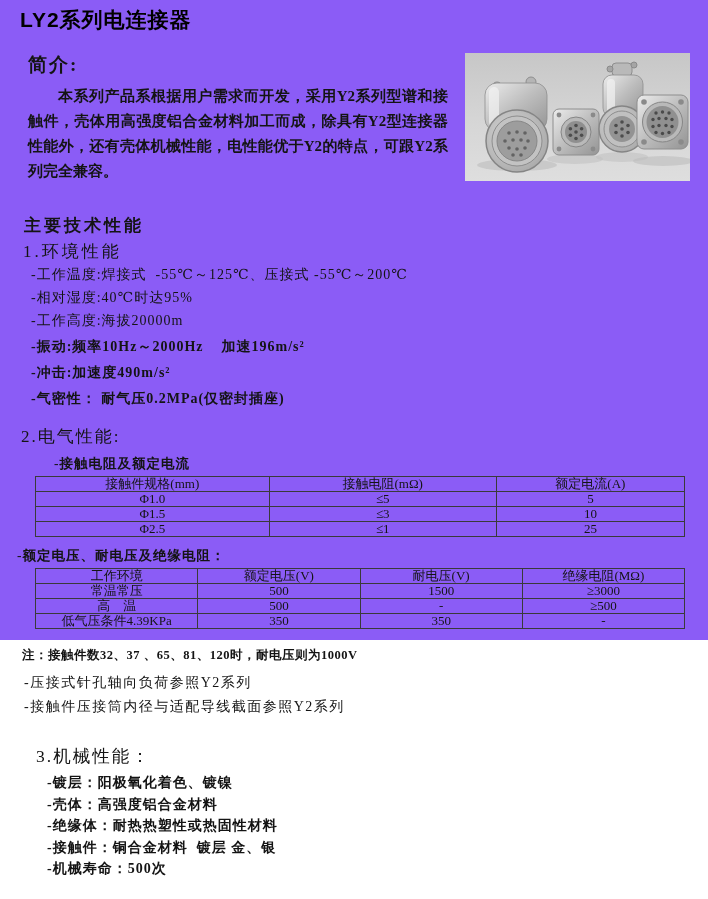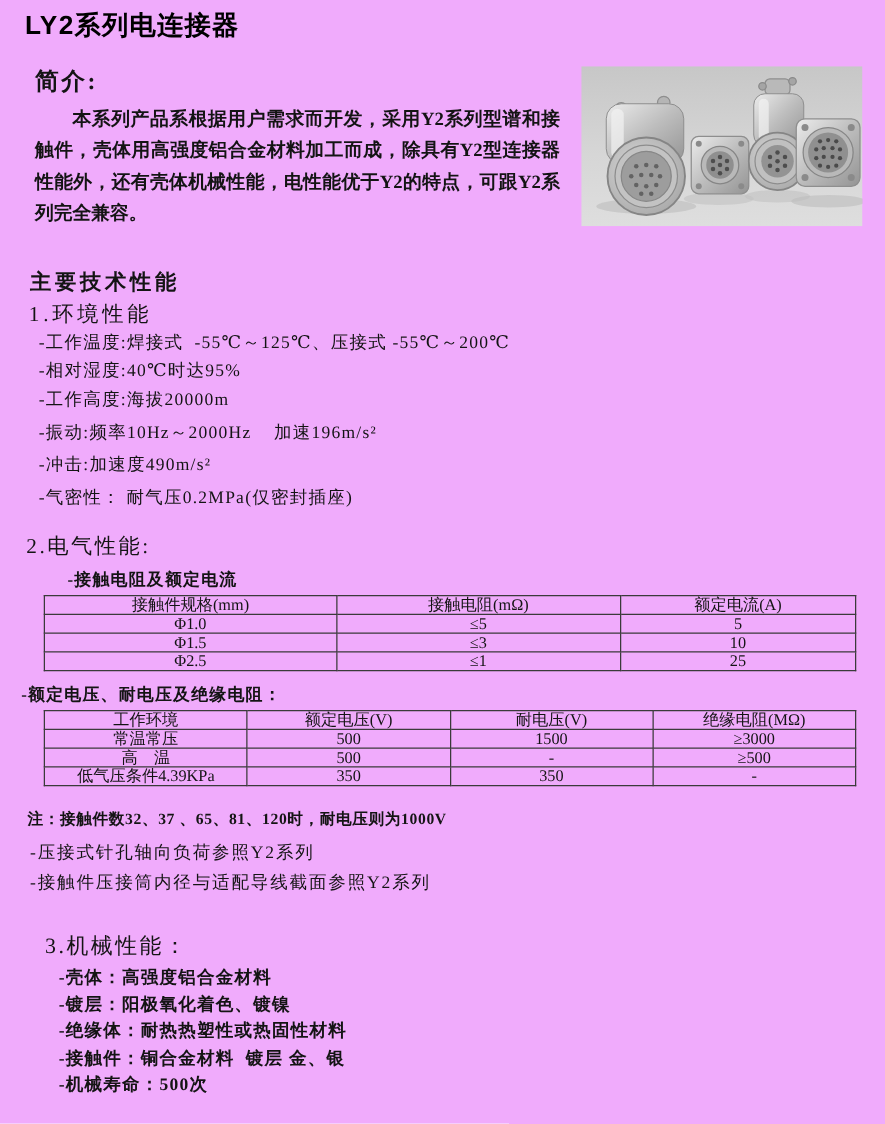--- a/index.html
+++ b/index.html
@@ -1,34 +1,34 @@
 <!DOCTYPE html>
 <html><head>
 <meta charset="utf-8">
 <style>
   * { margin:0; padding:0; box-sizing:border-box; }
   html,body { width:708px; height:899px; background:#ffffff; overflow:hidden; }
   body { font-family:"Liberation Serif","DejaVu Serif",serif; color:#141414; }
-  .page { position:relative; width:708px; height:899px; background:#f0abfc; }
+  .page { position:relative; width:708px; height:640px; background:#8b5cf6; }
 
   .doc-title { position:absolute; left:20px; top:6px; font-family:"Liberation Sans","DejaVu Sans",sans-serif;
                font-size:21px; font-weight:800; letter-spacing:1px; color:#000; }
 
   .intro-heading { position:absolute; left:28px; top:52px; font-size:19px; font-weight:700; letter-spacing:2px; }
   .intro-body { position:absolute; left:28px; top:84px; width:420px; font-size:15px; font-weight:700;
                 line-height:25px; text-align:justify; text-indent:2em; }
 
   .photo-wrap { position:absolute; left:465px; top:53px; width:225px; height:128px; }
 
   .tech-heading { position:absolute; left:24px; top:214px; font-size:17px; font-weight:700; letter-spacing:3px; }
 
   .env-heading { position:absolute; left:23px; top:240px; font-size:17px; font-weight:400; letter-spacing:3px; }
   .env-list { position:absolute; left:31px; top:263px; list-style:none; }
   .env-list li { font-size:14px; line-height:23px; letter-spacing:1px; white-space:pre-wrap; }
-  .env-list li:nth-child(n+4) { margin-top:3px; }
+  .env-list li:nth-child(n+4) { margin-top:3px;font-weight:bold; }
 
   .elec-heading { position:absolute; left:21px; top:425px; font-size:17px; font-weight:400; letter-spacing:2px; }
   .tbl-label { position:absolute; font-size:13.5px; font-weight:700; letter-spacing:1px; white-space:pre-wrap; }
   .tbl-label1 { left:17px; top:455px;margin-left:37px; }
   .tbl-label2 { left:17px; top:547px; }
 
   table { position:absolute; left:35px; width:650px; border-collapse:collapse; table-layout:fixed; }
   .table1 { top:476px; }
   .table2 { top:568px; }
   th, td { border:1px solid #3a3a3a; text-align:center; vertical-align:middle;
@@ -259,20 +259,20 @@
 
   <div class="note-line">注：接触件数32、37 、65、81、120时，耐电压则为1000V</div>
 
   <div class="ref-lines">
     <div>-压接式针孔轴向负荷参照Y2系列</div>
     <div>-接触件压接筒内径与适配导线截面参照Y2系列</div>
   </div>
 
   <h3 class="mech-heading">3.机械性能：</h3>
   <ul class="mech-list">
+    <li>-镀层：阳极氧化着色、镀镍</li>
     <li>-壳体：高强度铝合金材料</li>
-    <li>-镀层：阳极氧化着色、镀镍</li>
     <li>-绝缘体：耐热热塑性或热固性材料</li>
     <li>-接触件：铜合金材料  镀层 金、银</li>
     <li>-机械寿命：500次</li>
   </ul>
 
 </div>
 
 </body></html>

